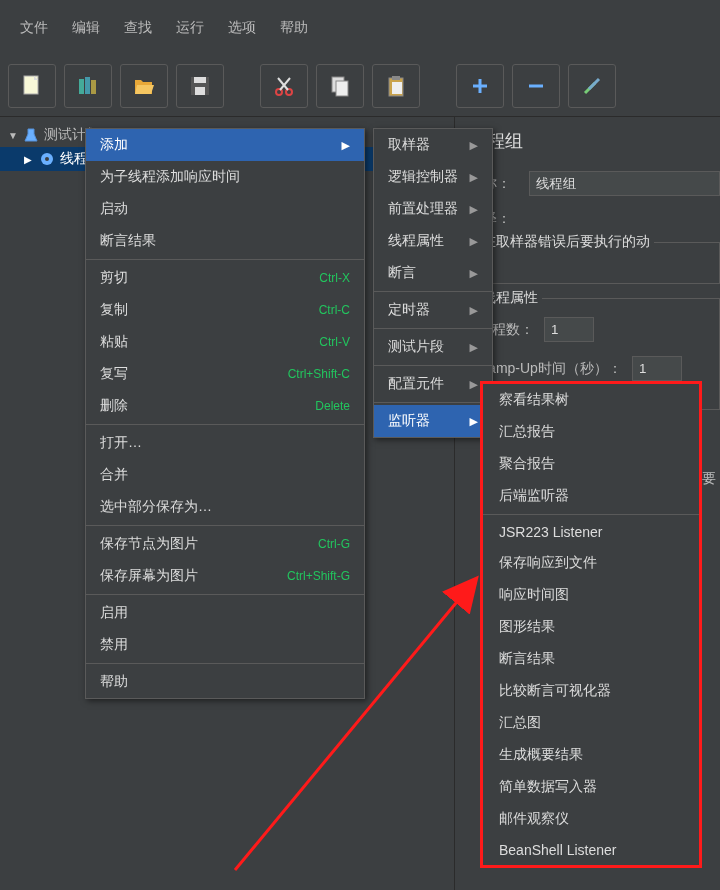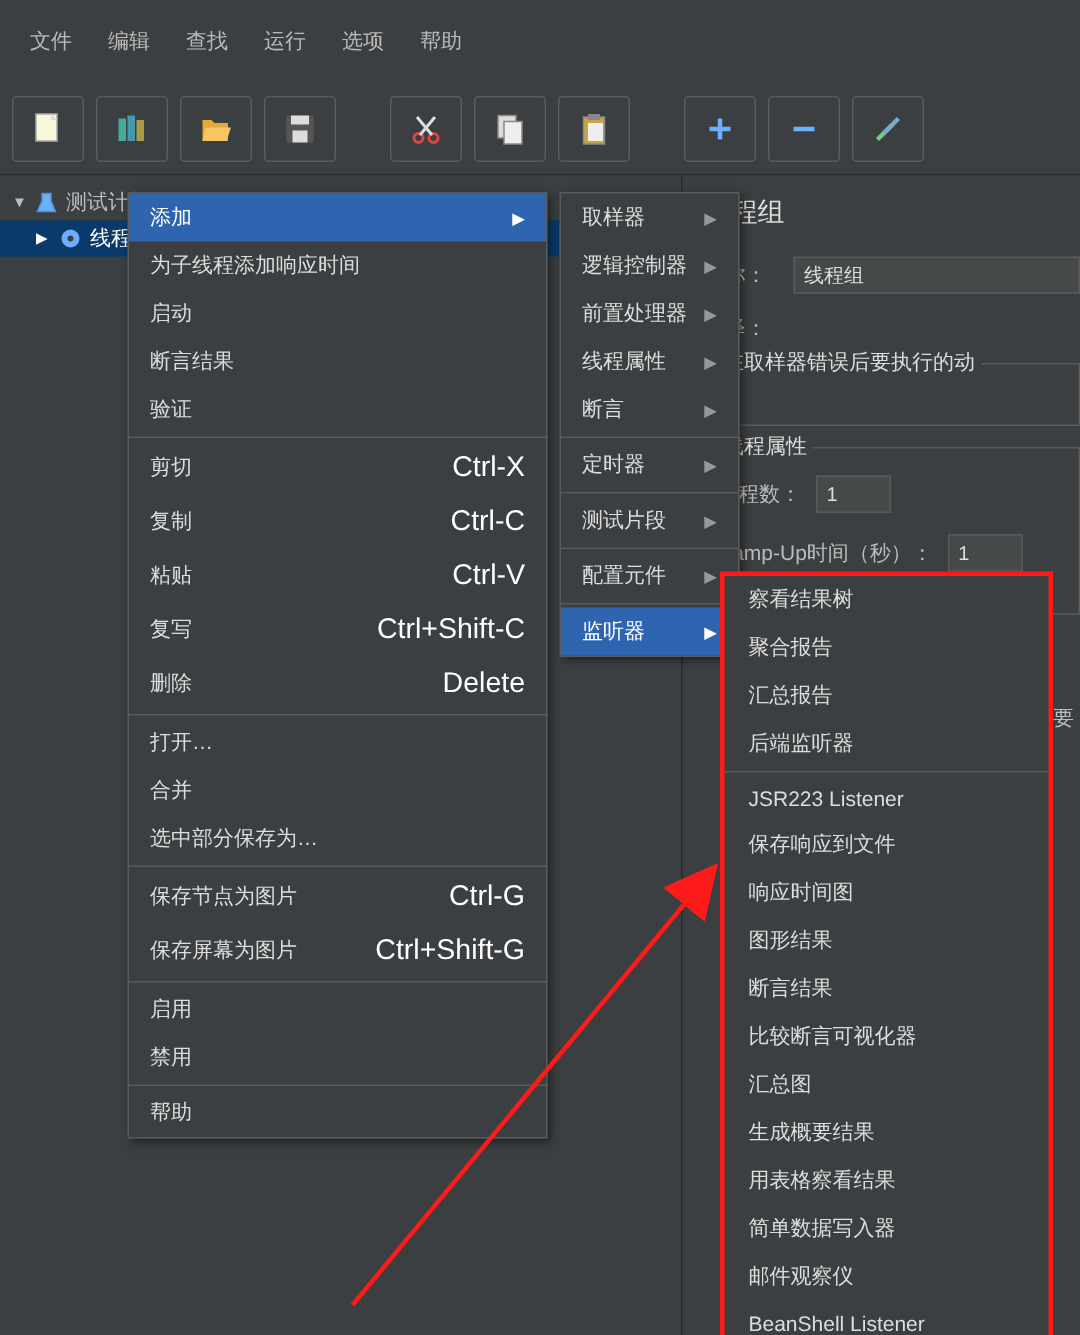--- a/index.html
+++ b/index.html
@@ -30,21 +30,21 @@
 .fieldset { border: 1px solid #5a5a5a; padding: 8px 8px 14px 8px; margin-bottom: 14px; }
 .fieldset .legend { position: relative; top: -18px; background: #3c3f41; padding: 0 4px; display: inline-block; color: #ddd; }
 .fieldset-body { margin-top: -8px; }
 .prop-row { display: flex; align-items: center; gap: 10px; margin-bottom: 14px; }
 .prop-row input { background: #45494a; border: 1px solid #5a5a5a; color: #ddd; padding: 4px 6px; width: 50px; }
 
 
 .ctx { position: absolute; background: #3c3f41; border: 1px solid #5a5a5a; box-shadow: 2px 2px 6px rgba(0,0,0,0.5); z-index: 10; min-width: 280px; }
 .ctx-item { display: flex; align-items: center; justify-content: space-between; padding: 7px 14px; cursor: pointer; color: #ddd; }
 .ctx-item.highlighted { background: #2e64b0; color: #fff; }
-.ctx-item .shortcut { color: #ffffff; font-size: 19px; }
+.ctx-item .shortcut { color: #22c55e; font-size: 12px; }
 .ctx-item .arrow { color: #999; font-size: 11px; }
 .ctx-item.highlighted .arrow { color: #fff; }
 .ctx-sep { height: 1px; background: #5a5a5a; margin: 2px 0; }
 
 
 .submenu { position: absolute; background: #3c3f41; border: 1px solid #5a5a5a; box-shadow: 2px 2px 6px rgba(0,0,0,0.5); z-index: 11; min-width: 120px; }
 
 
 .submenu3 { position: absolute; background: #3c3f41; border: 3px solid #ff1a1a; z-index: 12; min-width: 200px; }
 .submenu3 .ctx-item { padding: 7px 16px; }
@@ -192,23 +192,20 @@
   </div>
   <div class="ctx-item">
       <span>为子线程添加响应时间</span>
     </div>
   <div class="ctx-item">
       <span>启动</span>
     </div>
   <div class="ctx-item">
       <span>断言结果</span>
     </div>
-  <div class="ctx-item">
-      <span>验证</span>
-    </div>
   <div class="ctx-sep"></div>
   <div class="ctx-item">
       <span>剪切</span>
       <span class="shortcut">Ctrl-X</span>
     </div>
   <div class="ctx-item">
       <span>复制</span>
       <span class="shortcut">Ctrl-C</span>
     </div>
   <div class="ctx-item">
@@ -296,26 +293,26 @@
       <span>监听器</span>
       <span class="arrow">▶</span>
     </div>
 </div>
 
 <div class="submenu3" style="left:480px; top:381px; width:222px;">
   <div class="ctx-item">
       <span>察看结果树</span>
     </div>
   <div class="ctx-item">
+      <span>汇总报告</span>
+    </div>
+  <div class="ctx-item">
       <span>聚合报告</span>
     </div>
   <div class="ctx-item">
-      <span>汇总报告</span>
-    </div>
-  <div class="ctx-item">
       <span>后端监听器</span>
     </div>
   <div class="ctx-sep"></div>
   <div class="ctx-item">
       <span>JSR223 Listener</span>
     </div>
   <div class="ctx-item">
       <span>保存响应到文件</span>
     </div>
   <div class="ctx-item">
@@ -328,23 +325,20 @@
       <span>断言结果</span>
     </div>
   <div class="ctx-item">
       <span>比较断言可视化器</span>
     </div>
   <div class="ctx-item">
       <span>汇总图</span>
     </div>
   <div class="ctx-item">
       <span>生成概要结果</span>
-    </div>
-  <div class="ctx-item">
-      <span>用表格察看结果</span>
     </div>
   <div class="ctx-item">
       <span>简单数据写入器</span>
     </div>
   <div class="ctx-item">
       <span>邮件观察仪</span>
     </div>
   <div class="ctx-item">
       <span>BeanShell Listener</span>
     </div>

